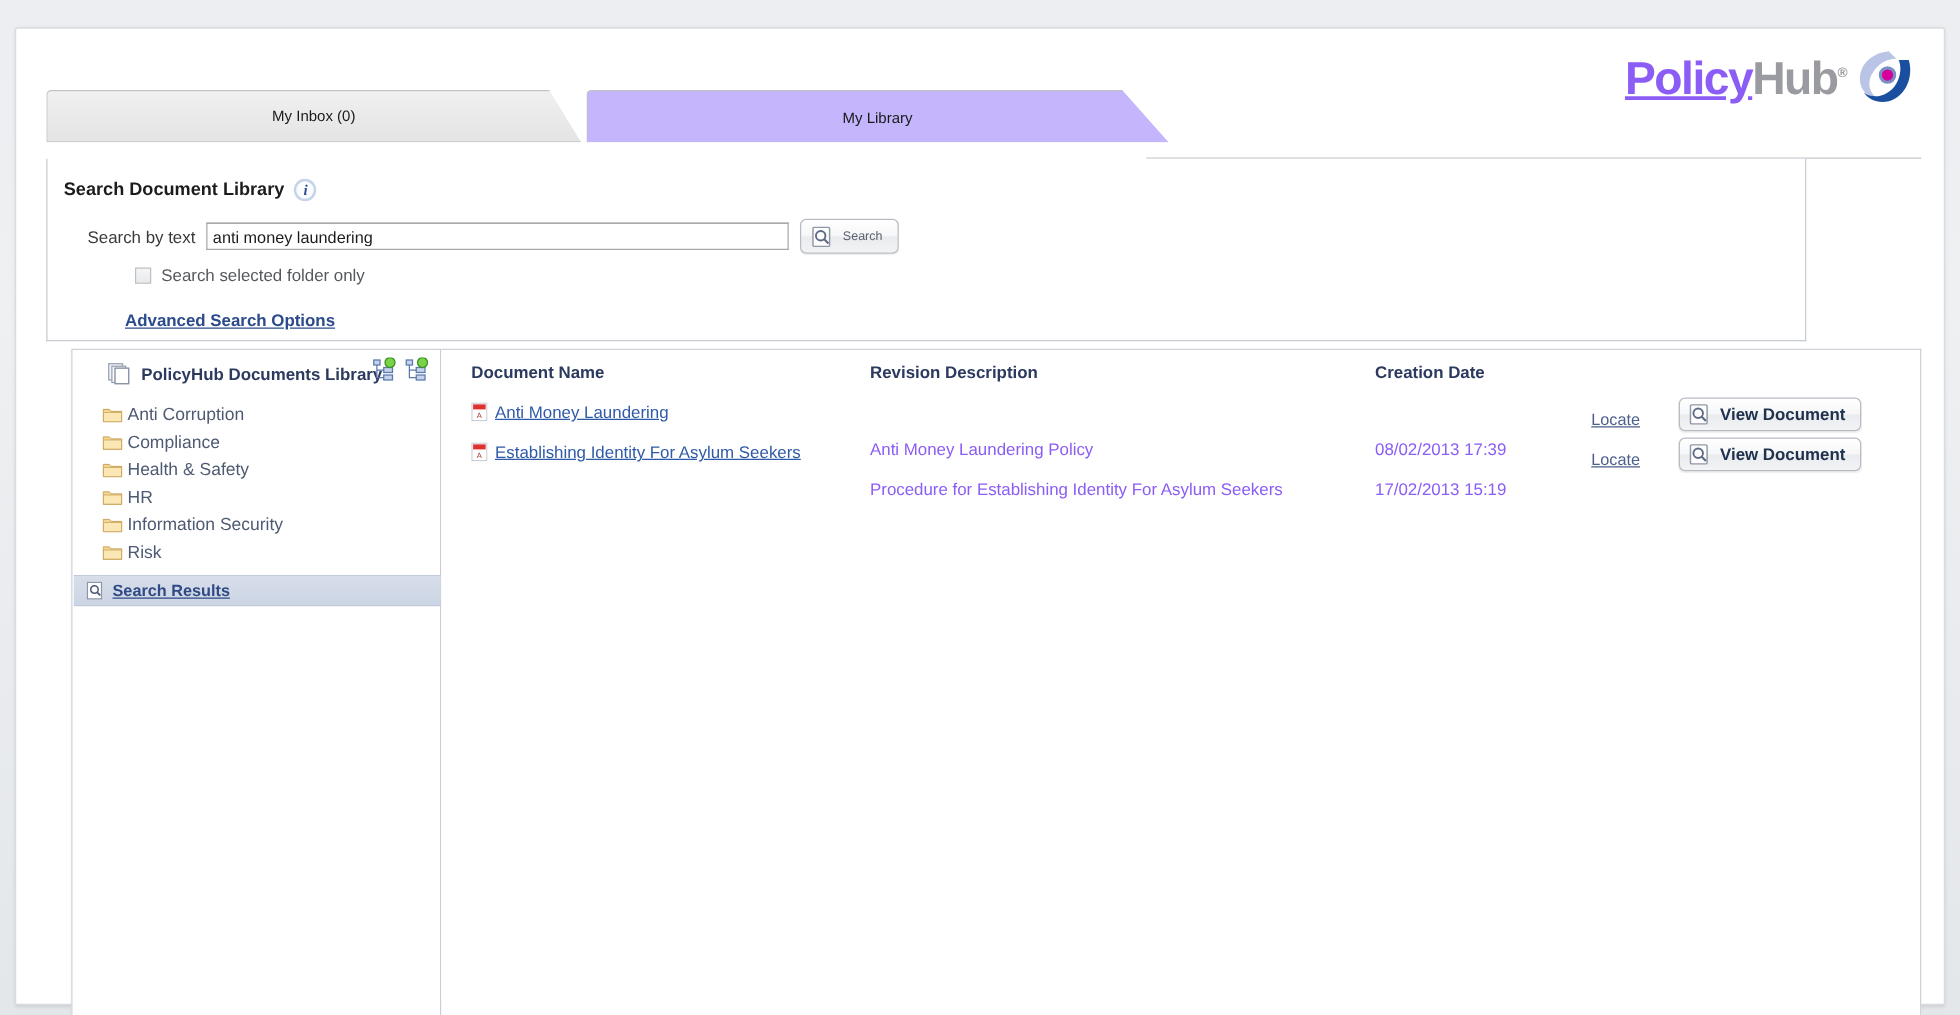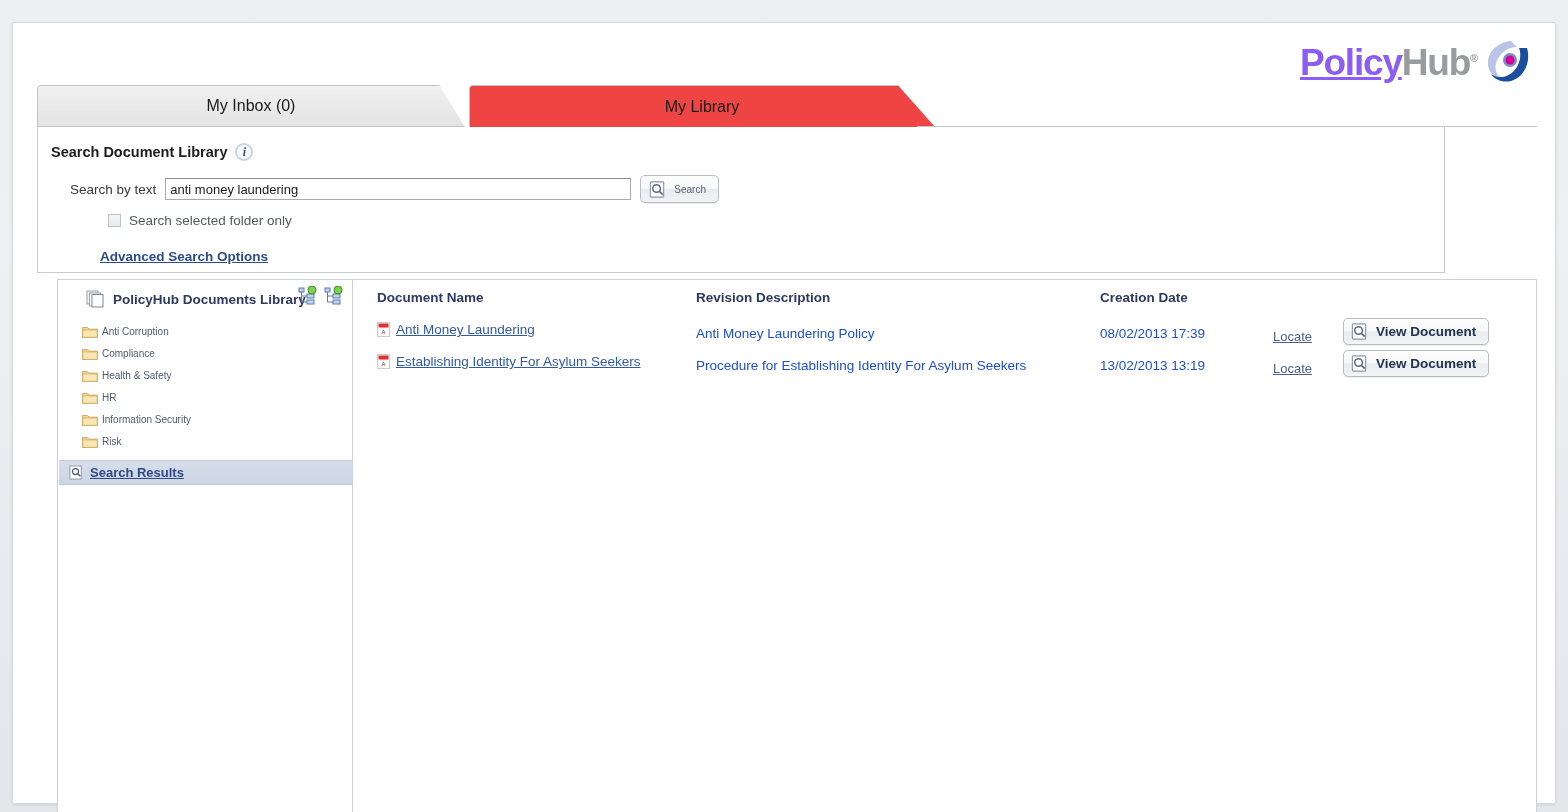--- a/index.html
+++ b/index.html
@@ -32,39 +32,39 @@
   }
   .logo-text { font-size: 37px; font-weight: bold; letter-spacing: -1.2px; line-height: 1; }
   .logo-policy { color: #8b5cf6; text-decoration: underline; }
   .logo-hub { color: #9a9ba0; }
   .logo-tm { color: #9a9ba0; font-size: 11px; vertical-align: super; font-weight: bold; }
   .logo-mark { width: 52px; height: 46px; margin-left: 4px; }
 
   
   .tabbar { position: absolute; left: 24px; top: 44px; width: 1500px; height: 60px; }
   .tab {
-    position: absolute; bottom: 0;
+    position: absolute; bottom: 13px;
     height: 42px;
     display: flex; align-items: center; justify-content: center;
-    font-size: 16px;
+    font-size: 12px;
     color: #1a1a1a;
     cursor: pointer;
     text-align: center;
   }
   .tab-inbox {
     left: 0; width: 428px;
     background: linear-gradient(180deg,#f0f0f0 0%, #e4e4e4 100%);
     border: 1px solid #bfc2c6;
     border-bottom: 1px solid #bfc2c6;
     clip-path: polygon(0 0, 94% 0, 100% 100%, 0 100%);
     border-radius: 4px 8px 0 0;
   }
   .tab-library {
     left: 432px; width: 466px;
-    background: #ef4444;
+    background: #c4b5fd;
     border: 1px solid #bfc2c6;
     border-bottom: none;
     clip-path: polygon(0 0, 92% 0, 100% 100%, 0 100%);
     border-radius: 4px 10px 0 0;
     font-weight: normal;
   }
   .tab-fill-right {
     position: absolute; left: 880px; bottom: 0; width: 620px; height: 1px;
     background: #c3c6cb;
   }
@@ -163,21 +163,21 @@
     position: absolute; right: 8px; top: 6px;
     display: flex; gap: 6px;
   }
   .tree-tool { width: 20px; height: 20px; cursor: pointer; }
 
   .folder-list { position: absolute; left: 24px; top: 40px; width: 270px; }
   .folder-item {
     display: flex; align-items: center; gap: 4px;
     height: 22px; cursor: pointer;
   }
-  .folder-label { font-size: 10px; color: #4e5a72; }
+  .folder-label { font-size: 14px; color: #4e5a72; }
   .folder-icon { width: 16px; height: 13px; }
 
   .search-results-row {
     position: absolute; left: 1px; top: 180px;
     width: 294px; height: 25px;
     background: linear-gradient(180deg,#d7deea 0%, #ccd5e4 100%);
     border-top: 1px solid #c2cbdb;
     border-bottom: 1px solid #c2cbdb;
     display: flex; align-items: center; gap: 6px;
     padding-left: 10px;
@@ -189,21 +189,21 @@
   }
 
   
   .col-doc  { position: absolute; left: 24px; }
   .col-rev  { position: absolute; left: 343px; }
   .col-date { position: absolute; left: 747px; text-align: right; }
   .col-loc  { position: absolute; left: 920px; }
   .col-btn  { position: absolute; left: 990px; }
 
   .hdr { top: 10px; font-size: 13.5px; font-weight: bold; color: #2b3a5e; }
-  .rowtext { font-size: 13.5px; color: #1d4ed8; }
+  .rowtext { font-size: 13.5px; color: #8b5cf6; margin-top: 26px; }
 
   .res-row { position: absolute; left: 0; width: 100%; height: 32px; }
   .doc-cell { display: flex; align-items: center; gap: 6px; }
   .doc-link {
     font-size: 13.5px; color: #2f5aa8; text-decoration: underline; cursor: pointer;
   }
   .pdf-icon { width: 13px; height: 15px; }
   .locate-link {
     font-size: 13px; color: #4a5f8c; text-decoration: underline; cursor: pointer;
   }
@@ -385,21 +385,21 @@
     <div class="res-row" style="top:70px">
       <div class="col-doc doc-cell" style="top:4px">
         <svg class="pdf-icon" viewBox="0 0 13 15">
           <rect x="0.5" y="0.5" width="12" height="14" fill="#ffffff" stroke="#c9ccd2" stroke-width="1"></rect>
           <rect x="1.5" y="1.5" width="10" height="4" fill="#e03131"></rect>
           <text x="6.5" y="12" font-size="6" text-anchor="middle" fill="#b03030" font-family="Liberation Sans, sans-serif">A</text>
         </svg>
         <a class="doc-link">Establishing Identity For Asylum Seekers</a>
       </div>
       <div class="col-rev rowtext" style="top:8px">Procedure for Establishing Identity For Asylum Seekers</div>
-      <div class="col-date rowtext" style="top:8px">13/02/2013 13:19</div>
+      <div class="col-date rowtext" style="top:8px">17/02/2013 15:19</div>
       <div class="col-loc" style="top:9px">
         <a class="locate-link">Locate</a>
       </div>
       <div class="col-btn" style="top:0px">
         <button class="btn btn-view">
           <svg class="mag-icon" viewBox="0 0 20 20">
             <rect x="2.5" y="2" width="14" height="16" rx="1" fill="#fdfdfe" stroke="#8e97a6" stroke-width="1.2"></rect>
             <circle cx="9" cy="9" r="4" fill="none" stroke="#5d6b85" stroke-width="1.6"></circle>
             <line x1="12" y1="12" x2="15.5" y2="15.5" stroke="#5d6b85" stroke-width="1.8"></line>
           </svg>

